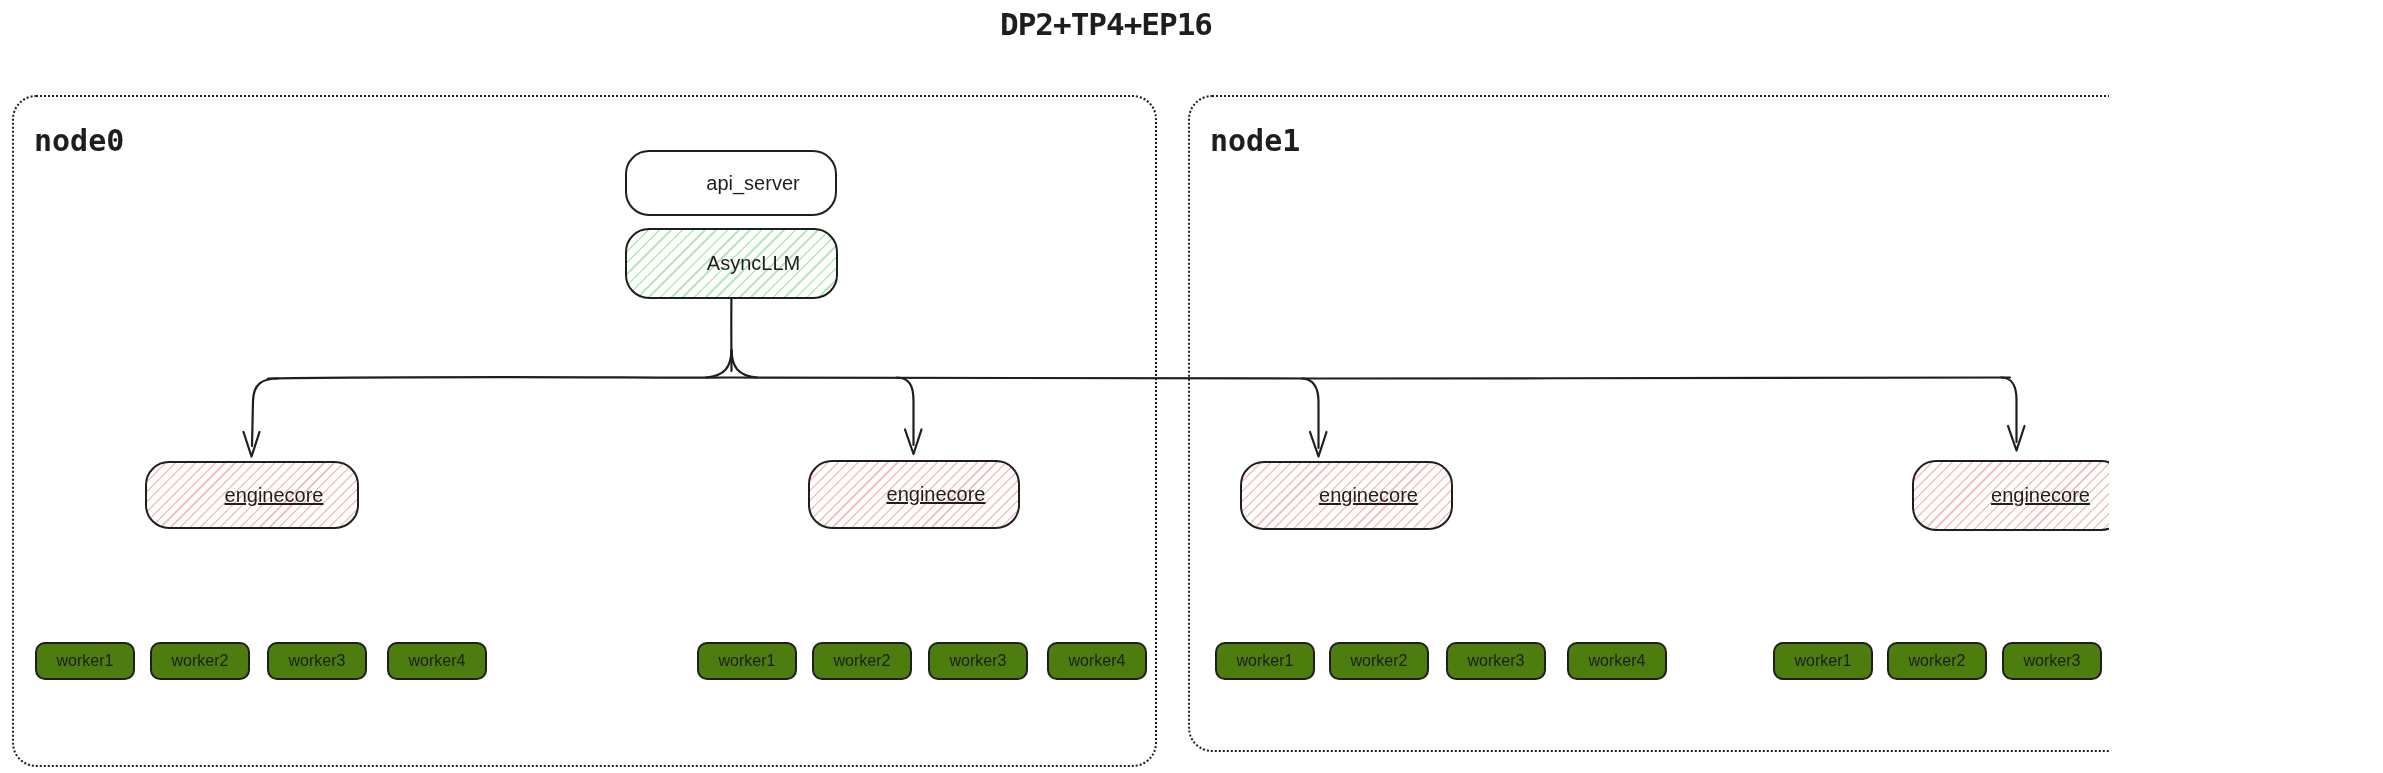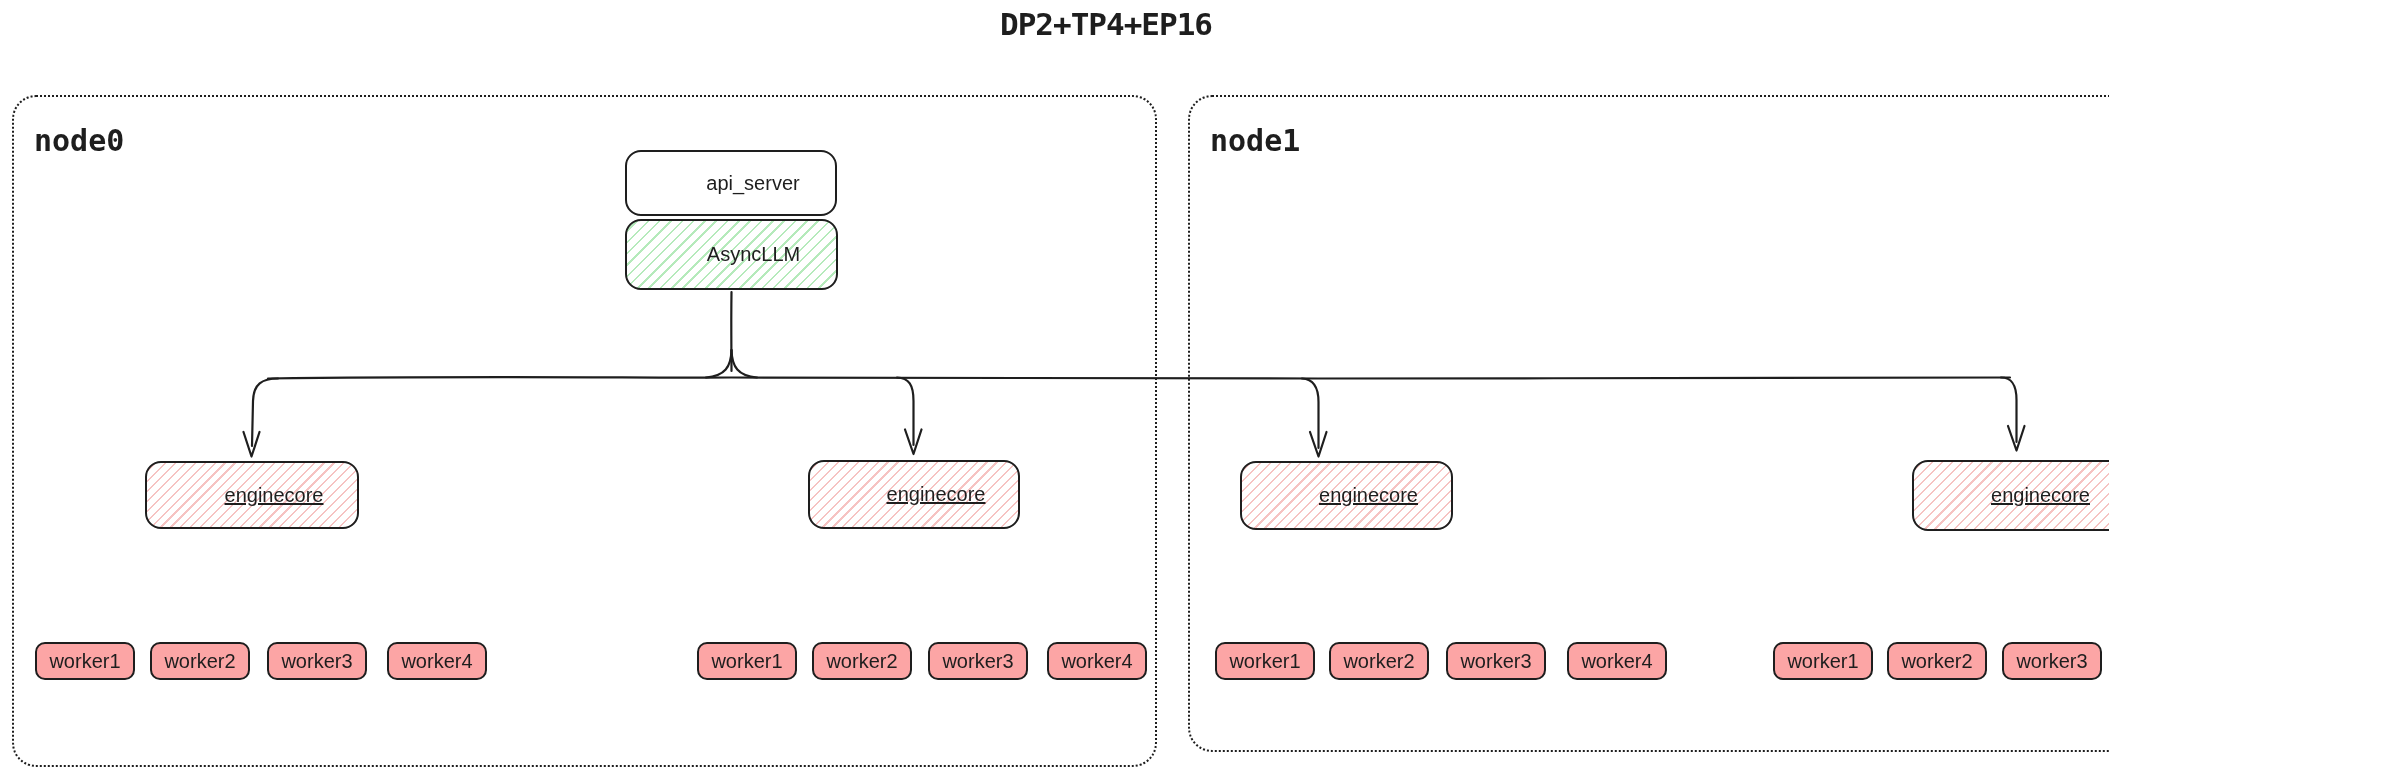--- a/index.html
+++ b/index.html
@@ -24,43 +24,44 @@
     background:transparent;
   }
   .node-label{
     position:absolute;left:20px;top:26px;
     font-size:30px;font-weight:bold;
     color:#1e1e1e;white-space:nowrap;
   }
   .shape{
     position:absolute;
     border:2.5px solid #1e1e1e;
-    border-radius:16px;
+    border-radius:24px;
     background:#ffffff;
     display:flex;align-items:center;justify-content:center;
     font-size:20px;color:#1e1e1e;
     box-sizing:border-box;
     white-space:nowrap;
     padding-left:44px;
   }
   .hatch-green{
     background:#ffffff repeating-linear-gradient(135deg, transparent 0 6.2px, #b5eabb 6.2px 8px);
+    margin-top:9px;
   }
   .hatch-red{
     background:#ffffff repeating-linear-gradient(135deg, transparent 0 5.4px, #f6c3c2 5.4px 7px);
     text-decoration:underline;
   }
   .worker{
     position:absolute;
     top:642px;height:38px;width:100px;
     border:2.2px solid #1e1e1e;
     border-radius:10px;
-    background:#fca5a5;
+    background:#4d7c0f;
     display:flex;align-items:center;justify-content:center;
-    font-size:20px;color:#1e1e1e;
+    font-size:16px;color:#1e1e1e;
     box-sizing:border-box;
     white-space:nowrap;
   }
   svg.connectors{position:absolute;left:0;top:0;pointer-events:none;}
   svg.connectors path{stroke:#1e1e1e;stroke-width:2.2;fill:none;stroke-linecap:round;stroke-linejoin:round;}
 </style>
 </head>
 <body>
 
 <div class="canvas">

